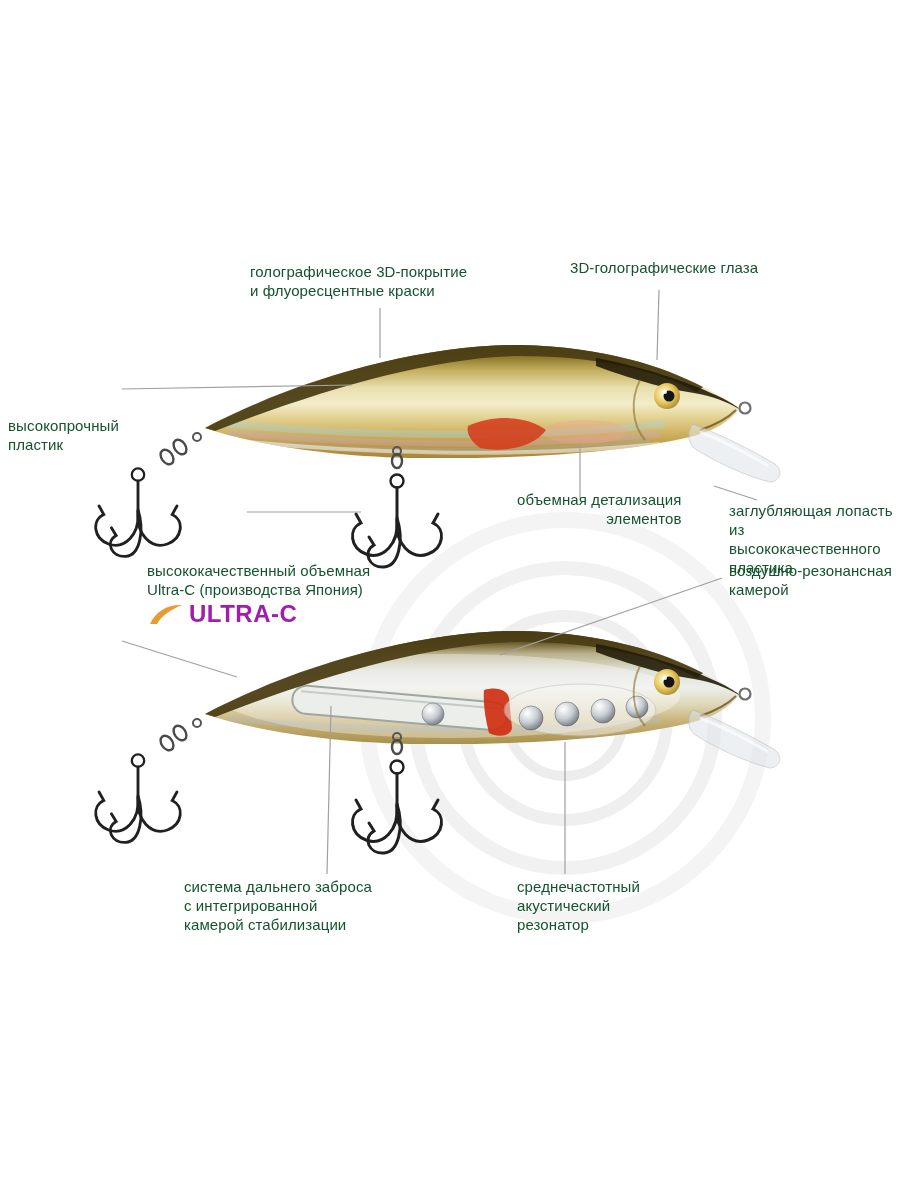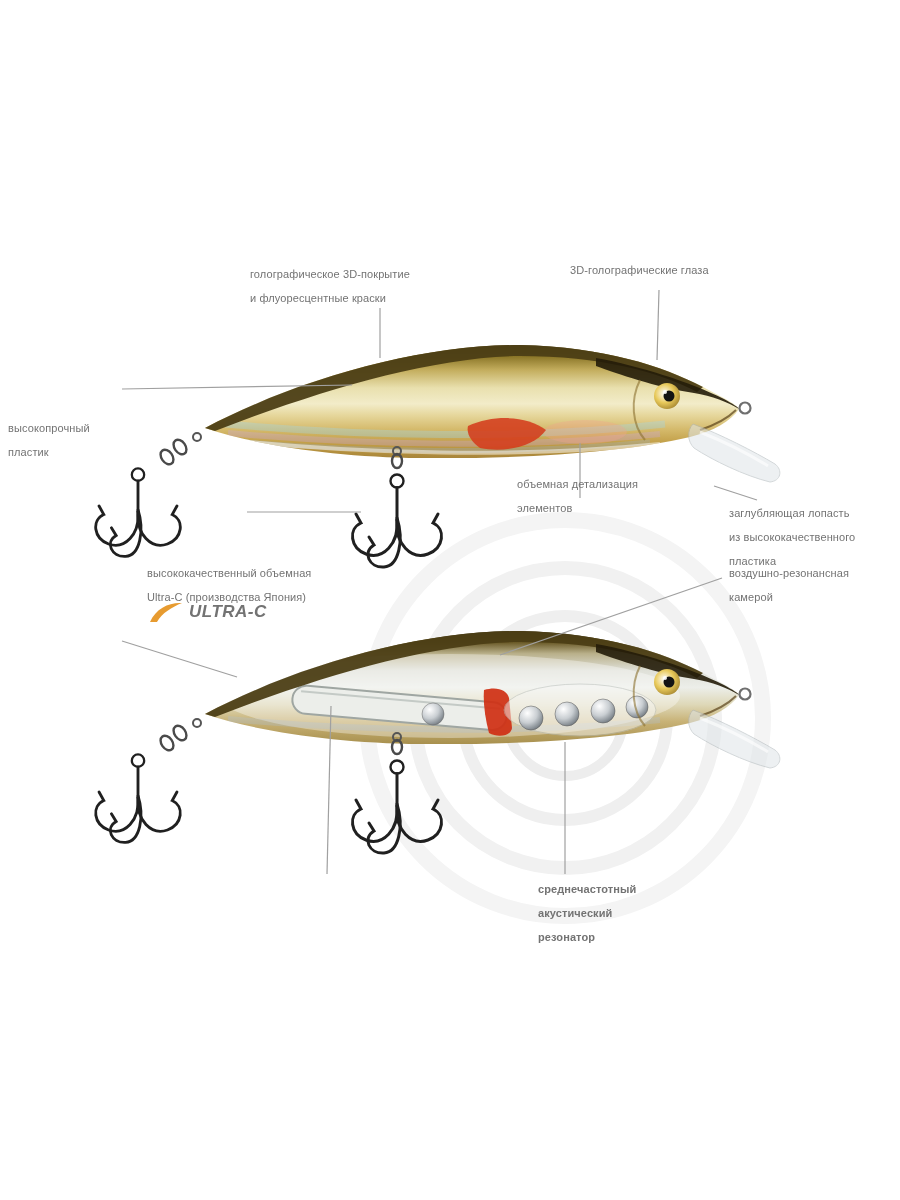--- a/index.html
+++ b/index.html
@@ -2,27 +2,27 @@
 <html><head>
 <meta charset="utf-8">
 <style>
   html,body{margin:0;padding:0;background:#ffffff;}
   .canvas{
     position:relative;width:900px;height:1200px;background:#ffffff;
     font-family:"Liberation Sans",sans-serif;overflow:hidden;
   }
   .art{position:absolute;left:0;top:0;}
   .lbl{
-    position:absolute;font-size:11px;line-height:24px;color:#737373;
+    position:absolute;font-size:15px;line-height:19px;color:#14532d;
     white-space:pre-line;letter-spacing:0.1px;
   }
   .logo{position:absolute;display:flex;align-items:center;gap:5px;}
   .logo-text{
-    font-style:italic;font-weight:bold;font-size:17px;
-    letter-spacing:0.5px;color:#737373;
+    font-weight:bold;font-size:24px;
+    letter-spacing:0.5px;color:#a21caf;
   }
 </style>
 </head>
 <body>
 
 <div class="canvas">
 
   <svg class="art" width="900" height="1200" viewBox="0 0 900 1200">
     <defs>
 
@@ -184,21 +184,21 @@
   </svg>
 
   <div class="lbl" style="left:250px;top:262px;">голографическое 3D-покрытие
 и флуоресцентные краски</div>
 
   <div class="lbl" style="left:570px;top:258px;">3D-голографические глаза</div>
 
   <div class="lbl" style="left:8px;top:372px;margin-top:44px;">высокопрочный
 пластик</div>
 
-  <div class="lbl" style="left:517px;top:472px;">объемная детализация
+  <div class="lbl" style="left:517px;top:490px;text-align:right;">объемная детализация
 элементов</div>
 
   <div class="lbl" style="left:729px;top:501px;width:165px;">заглубляющая лопасть
 из высококачественного
 пластика</div>
 
   <div class="lbl" style="left:147px;top:561px;">высококачественный объемная
 Ultra-C (производства Япония)</div>
 
   <div class="logo" style="left:148px;top:600px;">
@@ -206,18 +206,21 @@
       <path d="M2,22 C8,8 22,2 34,3 C24,7 14,13 9,22 Z" fill="#e79b30"></path>
       <path d="M12,22 C16,14 24,8 32,6 C26,11 20,16 17,22 Z" fill="#ffffff" opacity="0.55"></path>
     </svg>
     <span class="logo-text">ULTRA-C</span>
   </div>
 
   <div class="lbl" style="left:729px;top:561px;">воздушно-резонансная
 камерой</div>
 
 
-
-  <div class="lbl" style="left:538px;top:877px;font-weight:bold;">среднечастотный
+  <div class="lbl" style="left:184px;top:877px;">система дальнего заброса
+с интегрированной
+камерой стабилизации</div>
+
+  <div class="lbl" style="left:517px;top:877px;">среднечастотный
 акустический
 резонатор</div>
 
 </div>
 
 </body></html>

